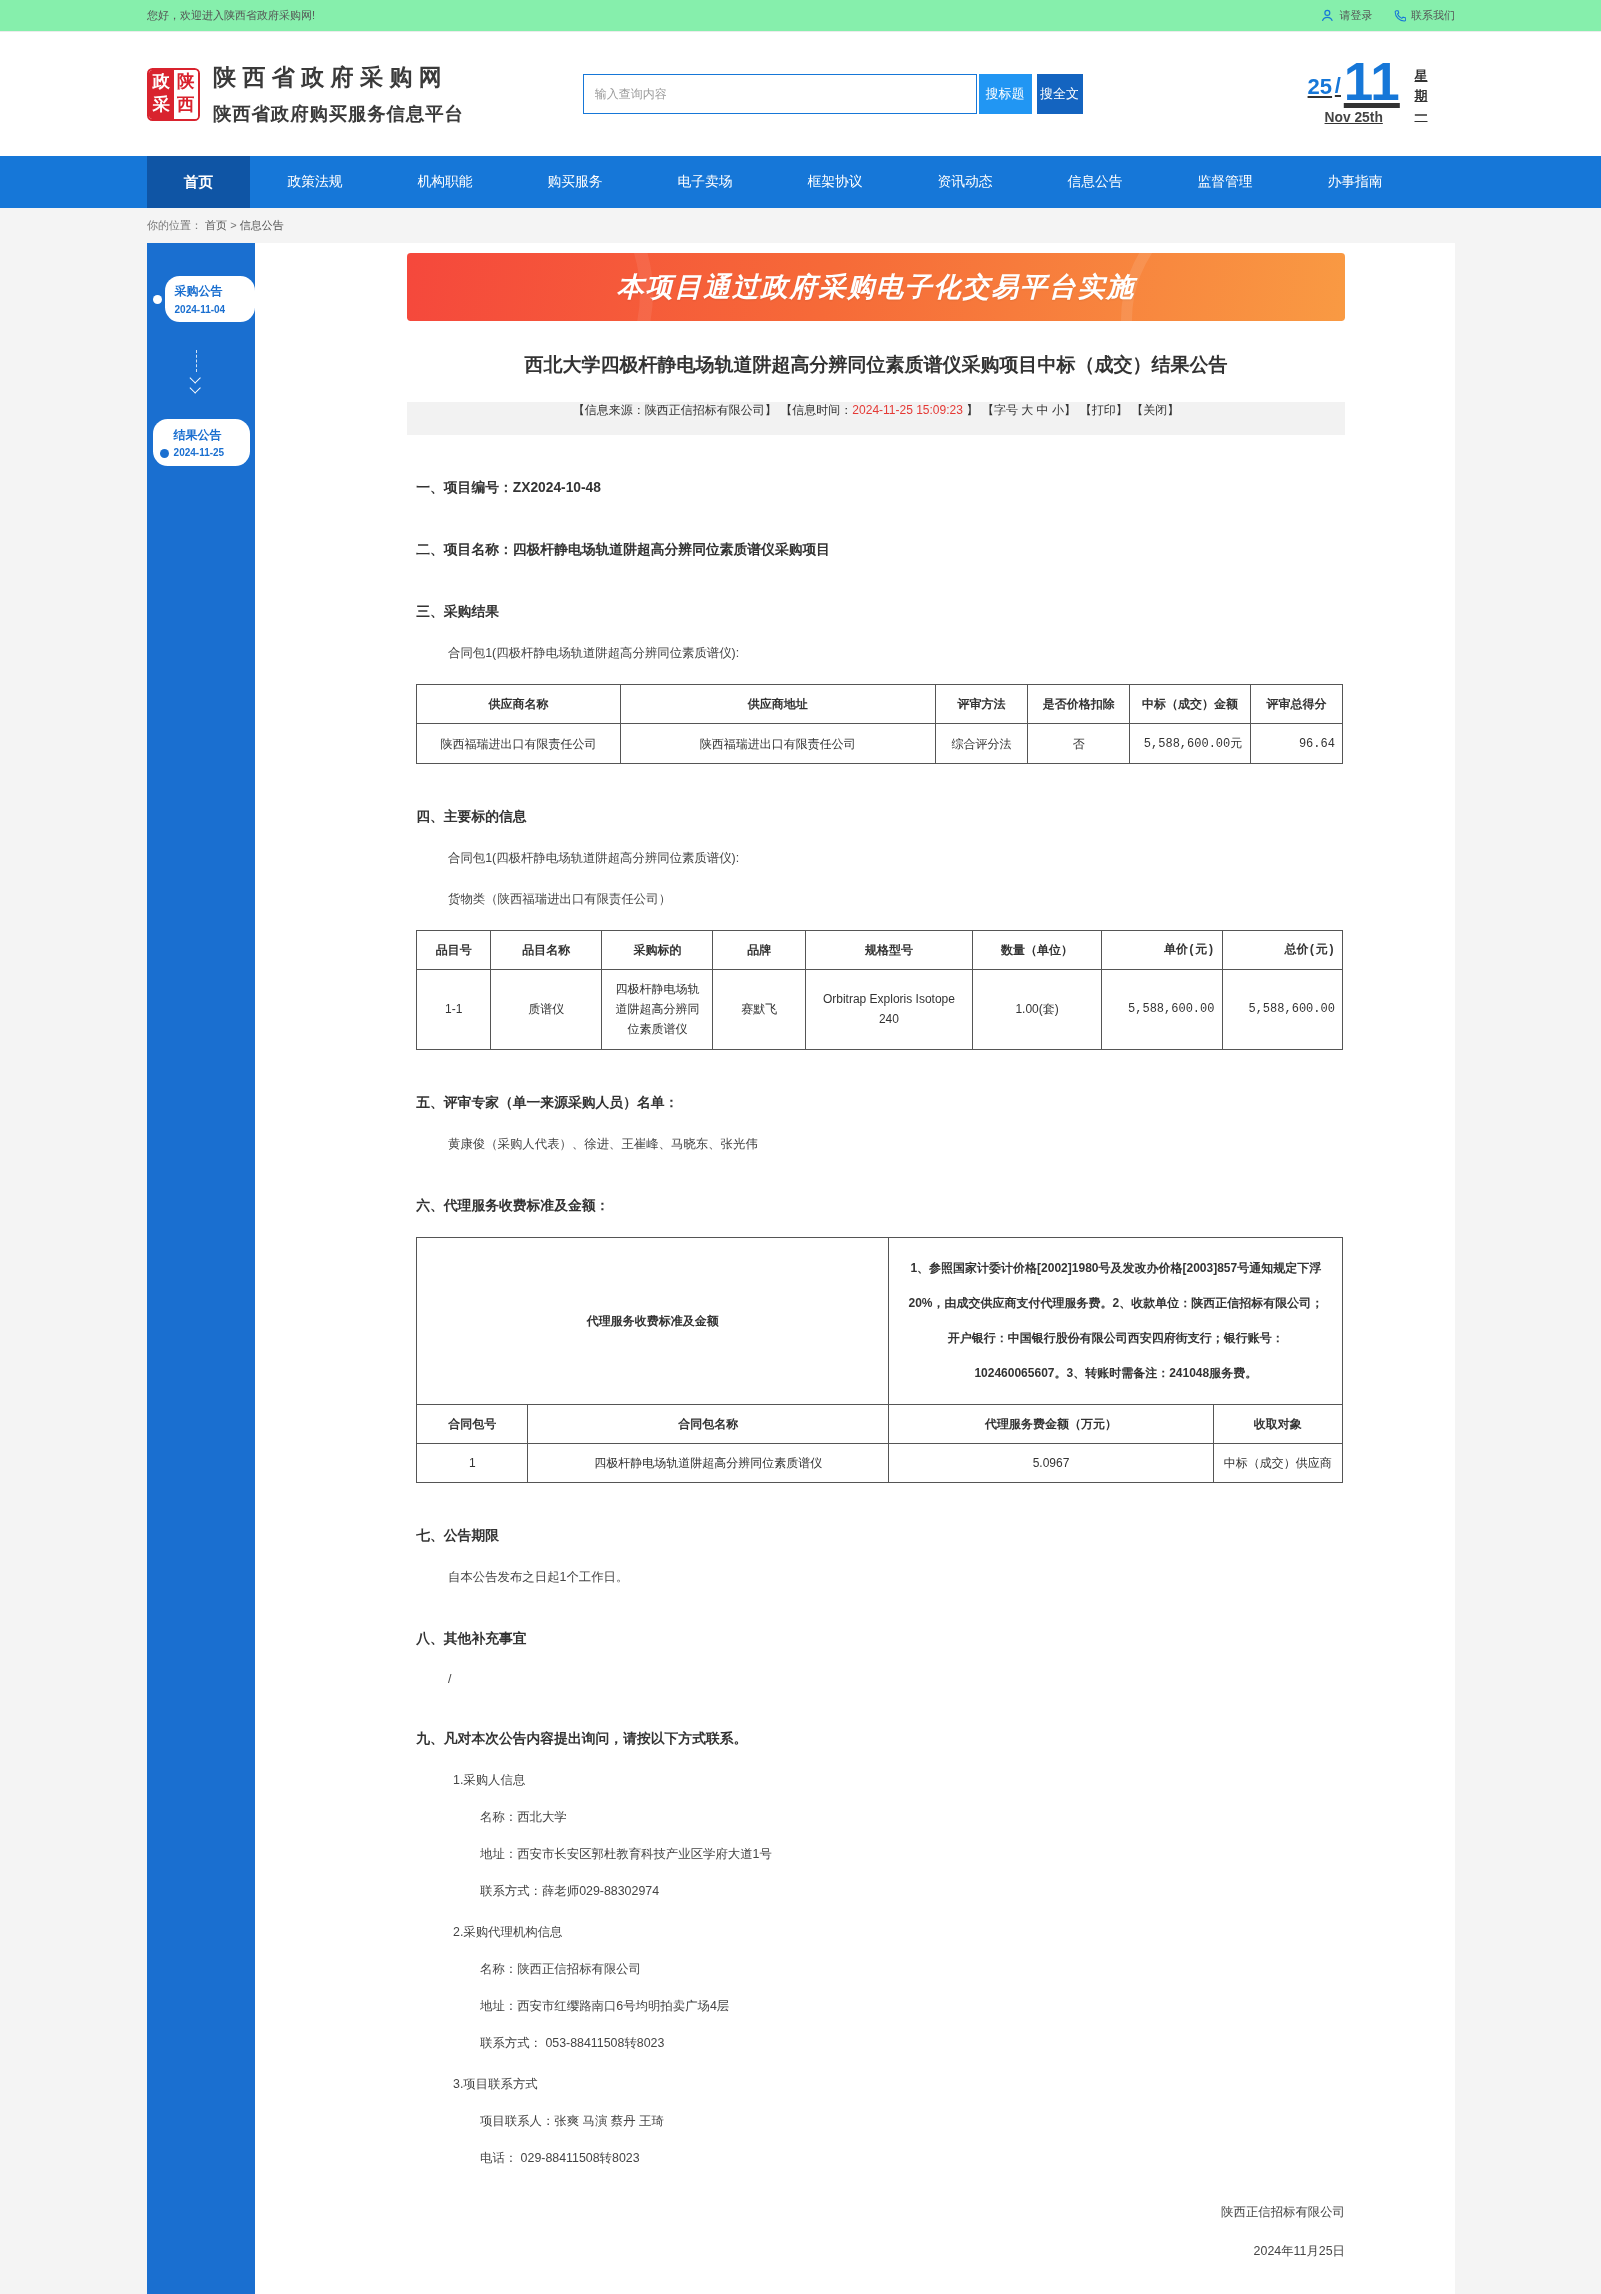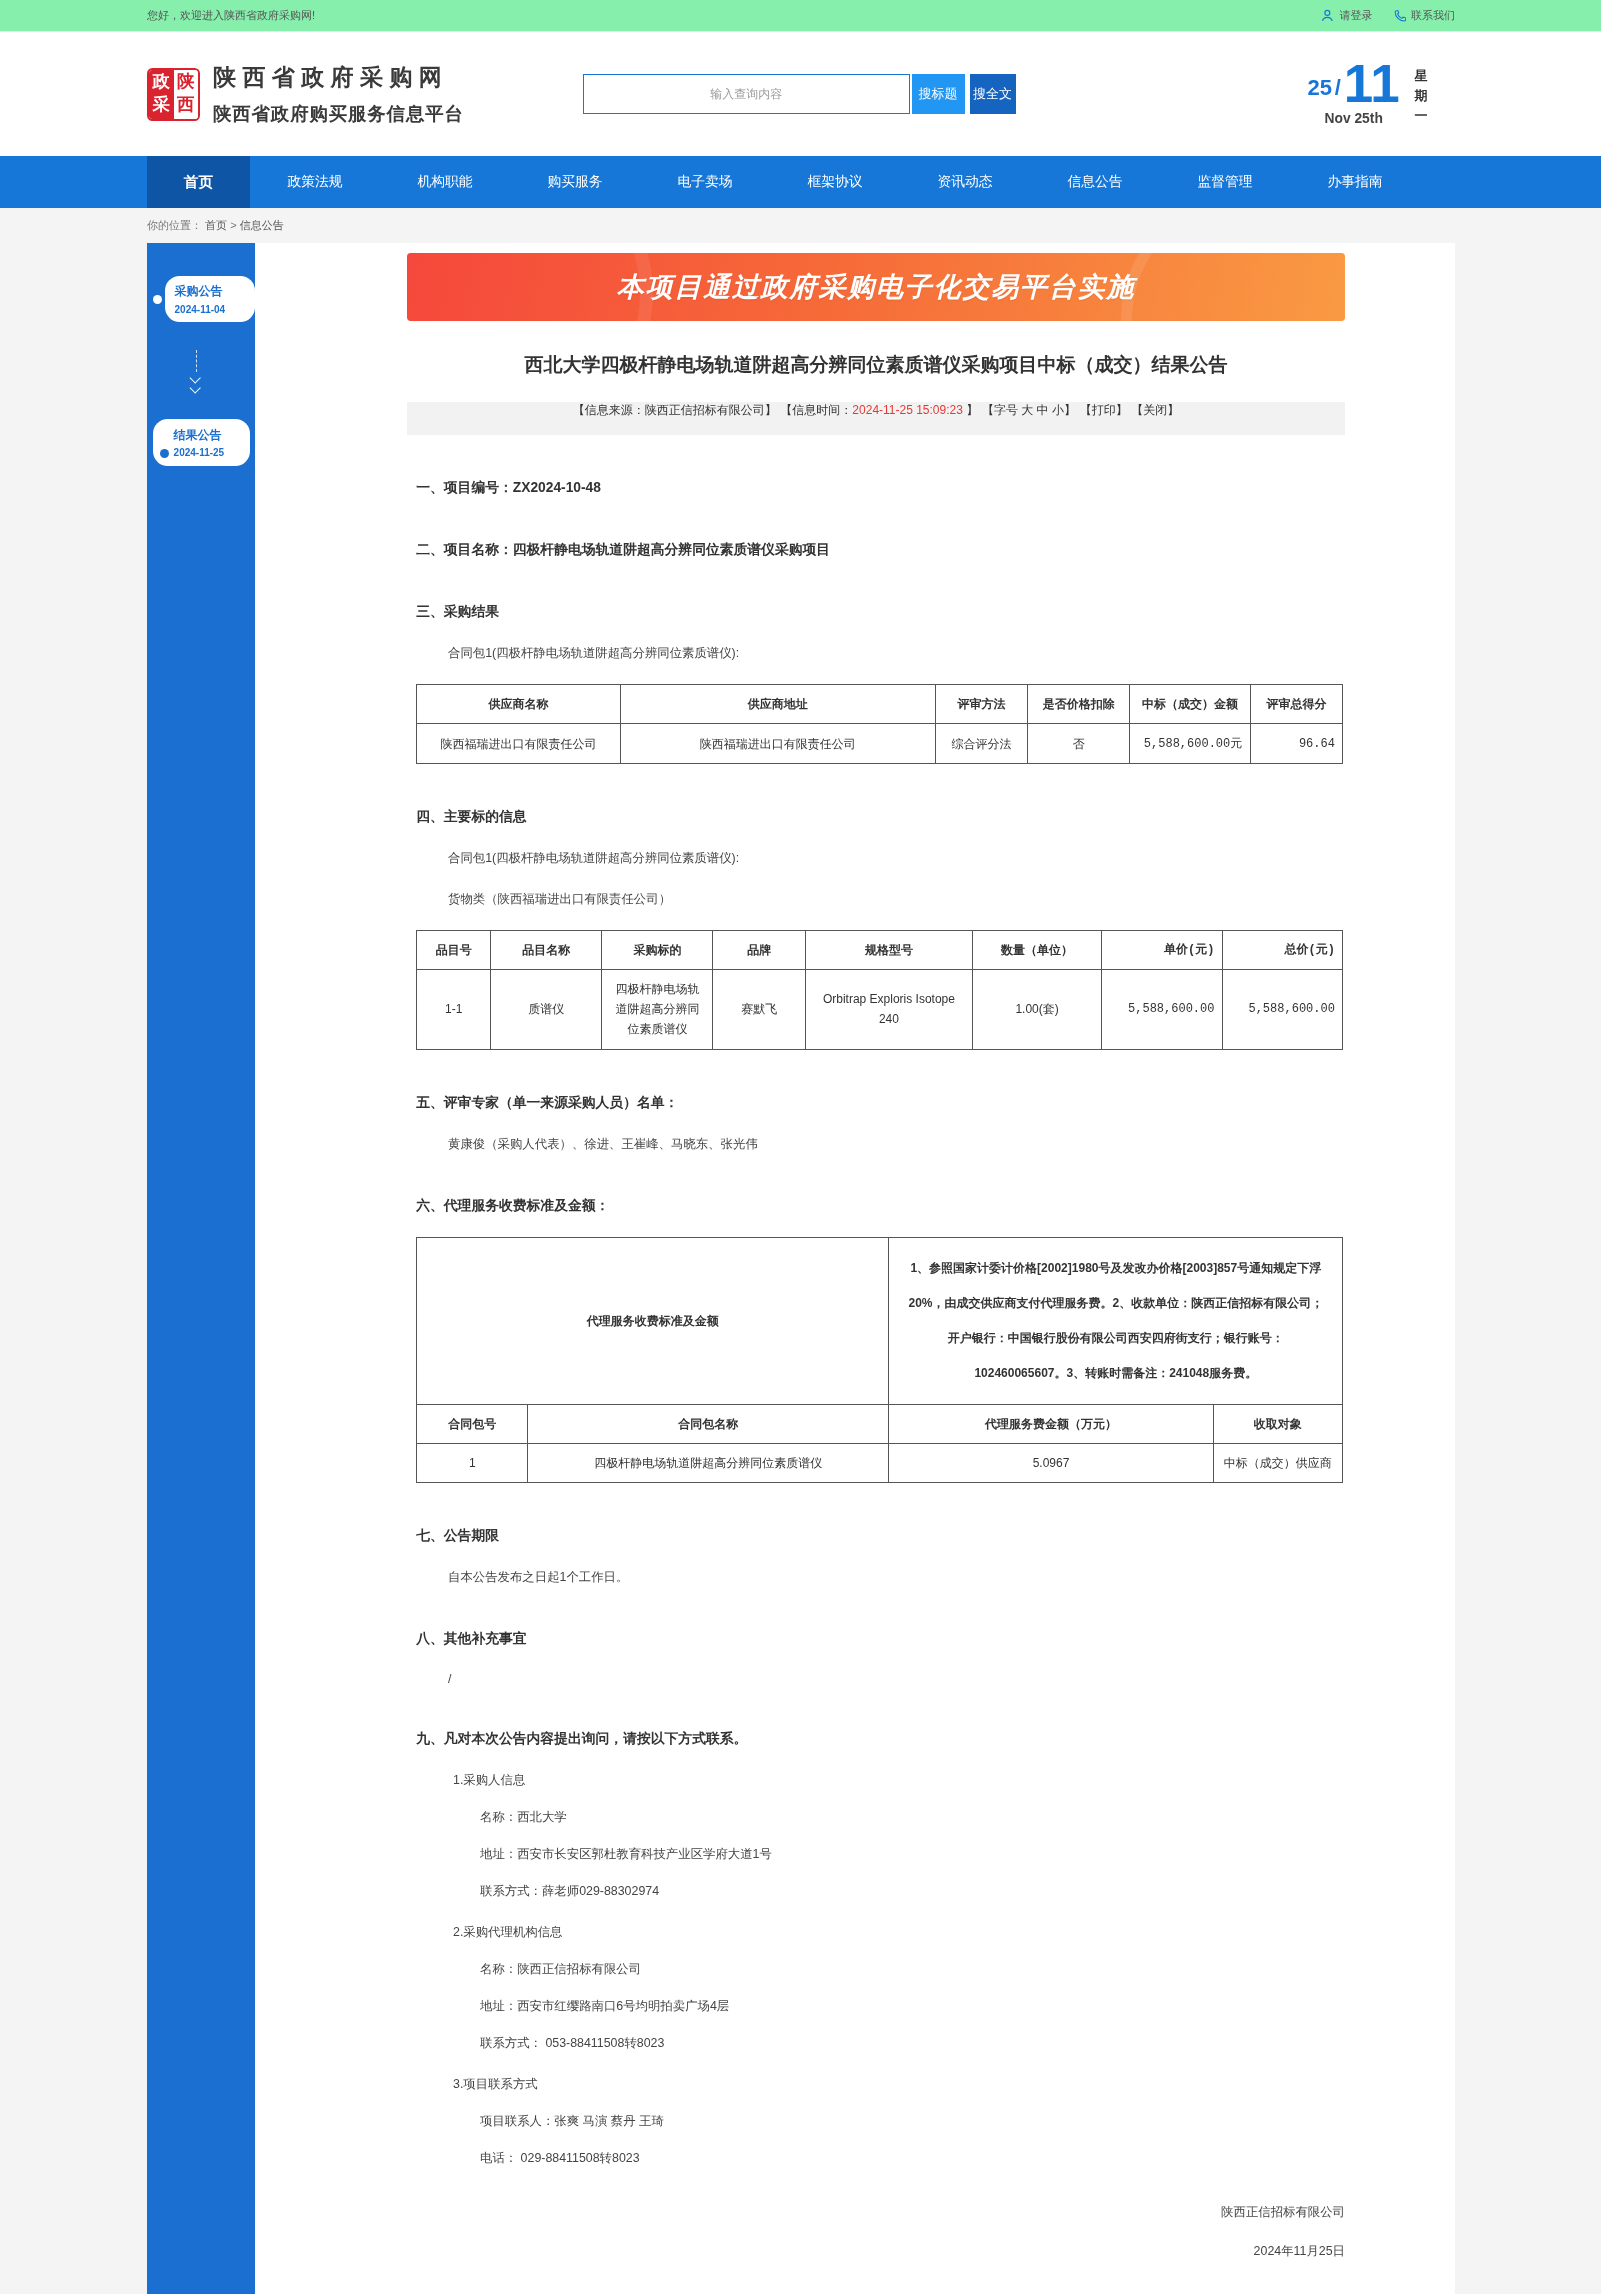--- a/index.html
+++ b/index.html
@@ -17,26 +17,26 @@
   .header { height:124px; background:#fff; }
   .header .wrap { display:flex; align-items:center; height:100%; }
   .seal { width:53px; height:53px; border:2.8px solid #d9232e; border-radius:5.5px; display:flex; overflow:hidden; flex:none; }
   .seal-half { width:50%; font-weight:bold; font-size:17.4px; line-height:23px; text-align:center; white-space:pre-line; padding-top:0.9px; }
   .seal-l { background:#d9232e; color:#fff; }
   .seal-r { background:#fff; color:#d9232e; }
   .brand { margin-left:13px; }
   .site-name { font-size:23px; font-weight:bold; color:#3a3a3a; letter-spacing:6.4px; }
   .site-sub { font-size:18.4px; font-weight:bold; color:#3a3a3a; margin-top:7.3px; letter-spacing:0.9px; }
   .search { display:flex; align-items:center; margin-left:119px; }
-  .search input { width:327px; height:40px; border:1.8px solid #1677d8; padding:0 11px; font-size:12px; color:#7f1d1d; outline:none;text-align:center; }
+  .search input { width:394px; height:40px; border:1.8px solid #1677d8; padding:0 11px; font-size:12px; color:#7f1d1d; outline:none; }
   .search input::placeholder { color:#9a9a9a; }
   .btn-search { height:40px; width:53px; border:none; color:#fff; font-size:13px; cursor:pointer; }
   .btn-t { background:#2196f3; margin-left:1.8px; }
   .btn-f { background:#1464c0; margin-left:5px; width:46px; }
-  .datebox { margin-left:auto; margin-right:27.5px; display:flex; align-items:flex-end; gap:14.7px; }
+  .datebox { margin-left:auto; margin-right:27.5px; display:flex; align-items:center; gap:14.7px;text-decoration:underline; }
   .date-num { text-align:center; }
   .date-line { display:flex; align-items:flex-end; color:#1677d8; font-weight:bold; }
   .date-day { font-size:22px; line-height:27.5px; }
   .date-slash { font-size:22px; line-height:29px; margin:0 2.8px; }
   .date-month { font-size:53px; line-height:37px; }
   .date-en { font-size:13.8px; font-weight:bold; color:#444; margin-top:9.2px; }
   .weekday { font-size:13px; font-weight:bold; color:#333; white-space:pre-line; line-height:20px; margin-top:3.7px; }
 
   
   .nav { height:52px; background:#1677d8; }

